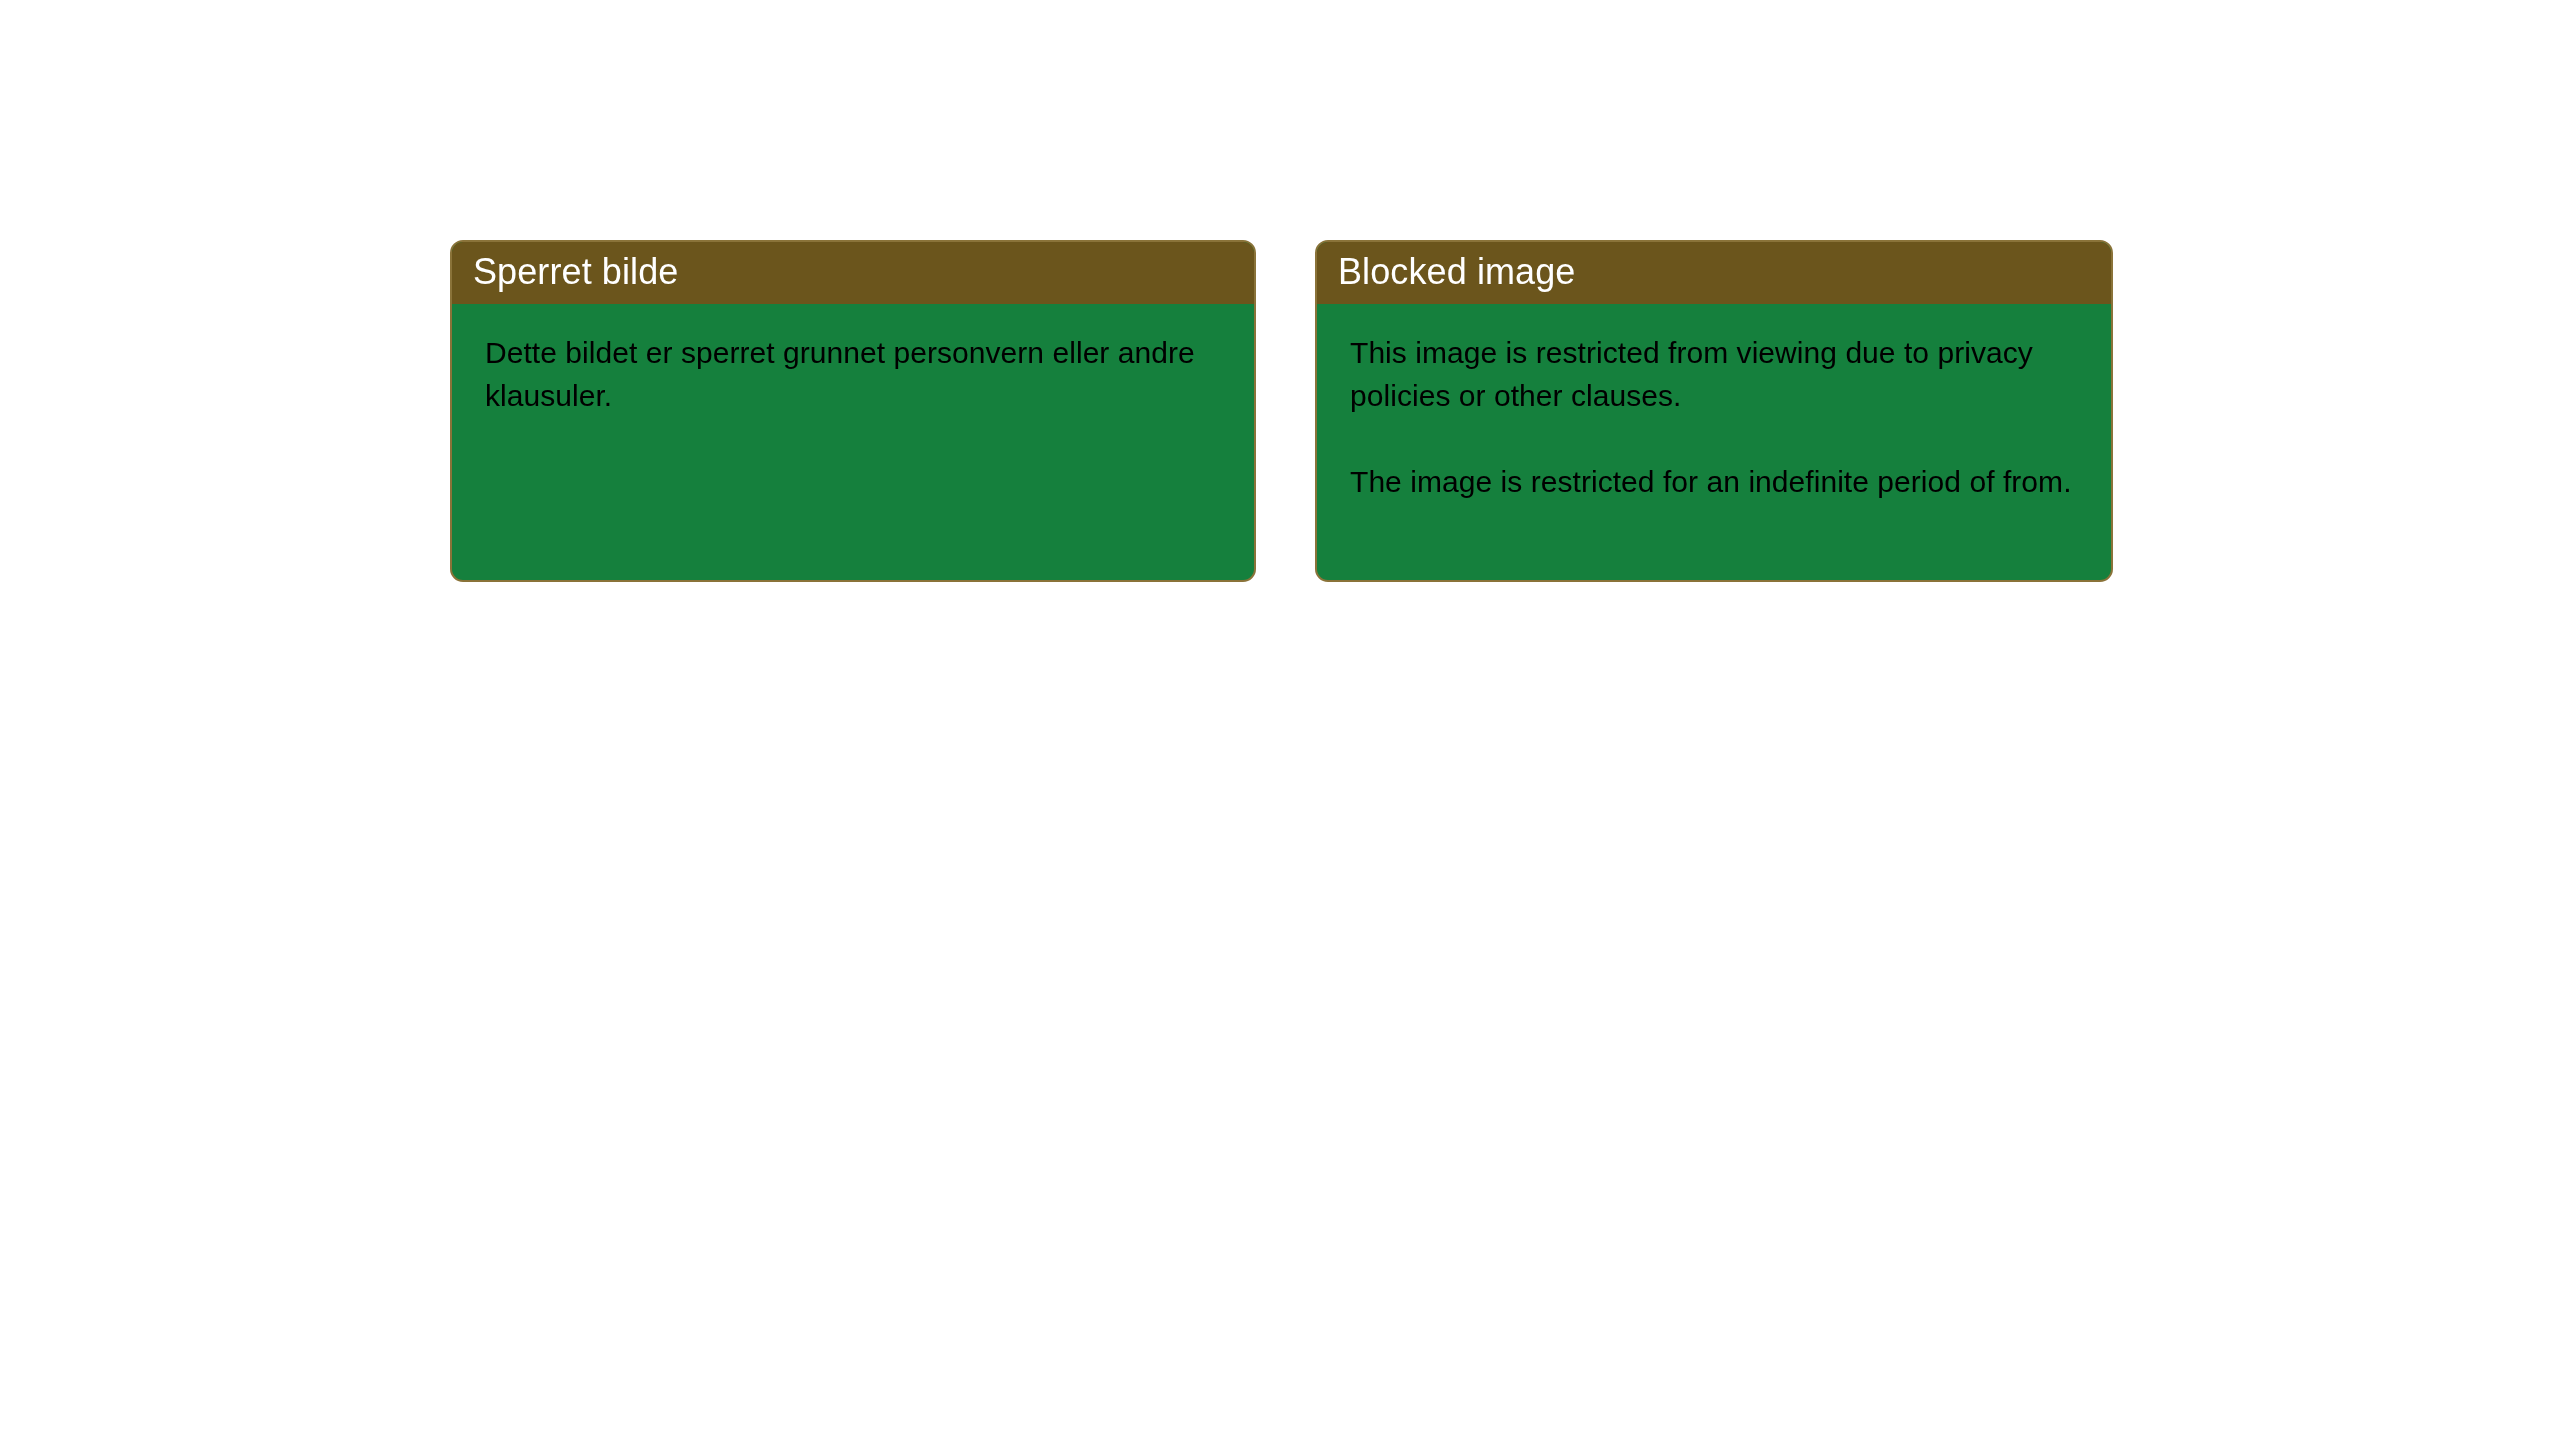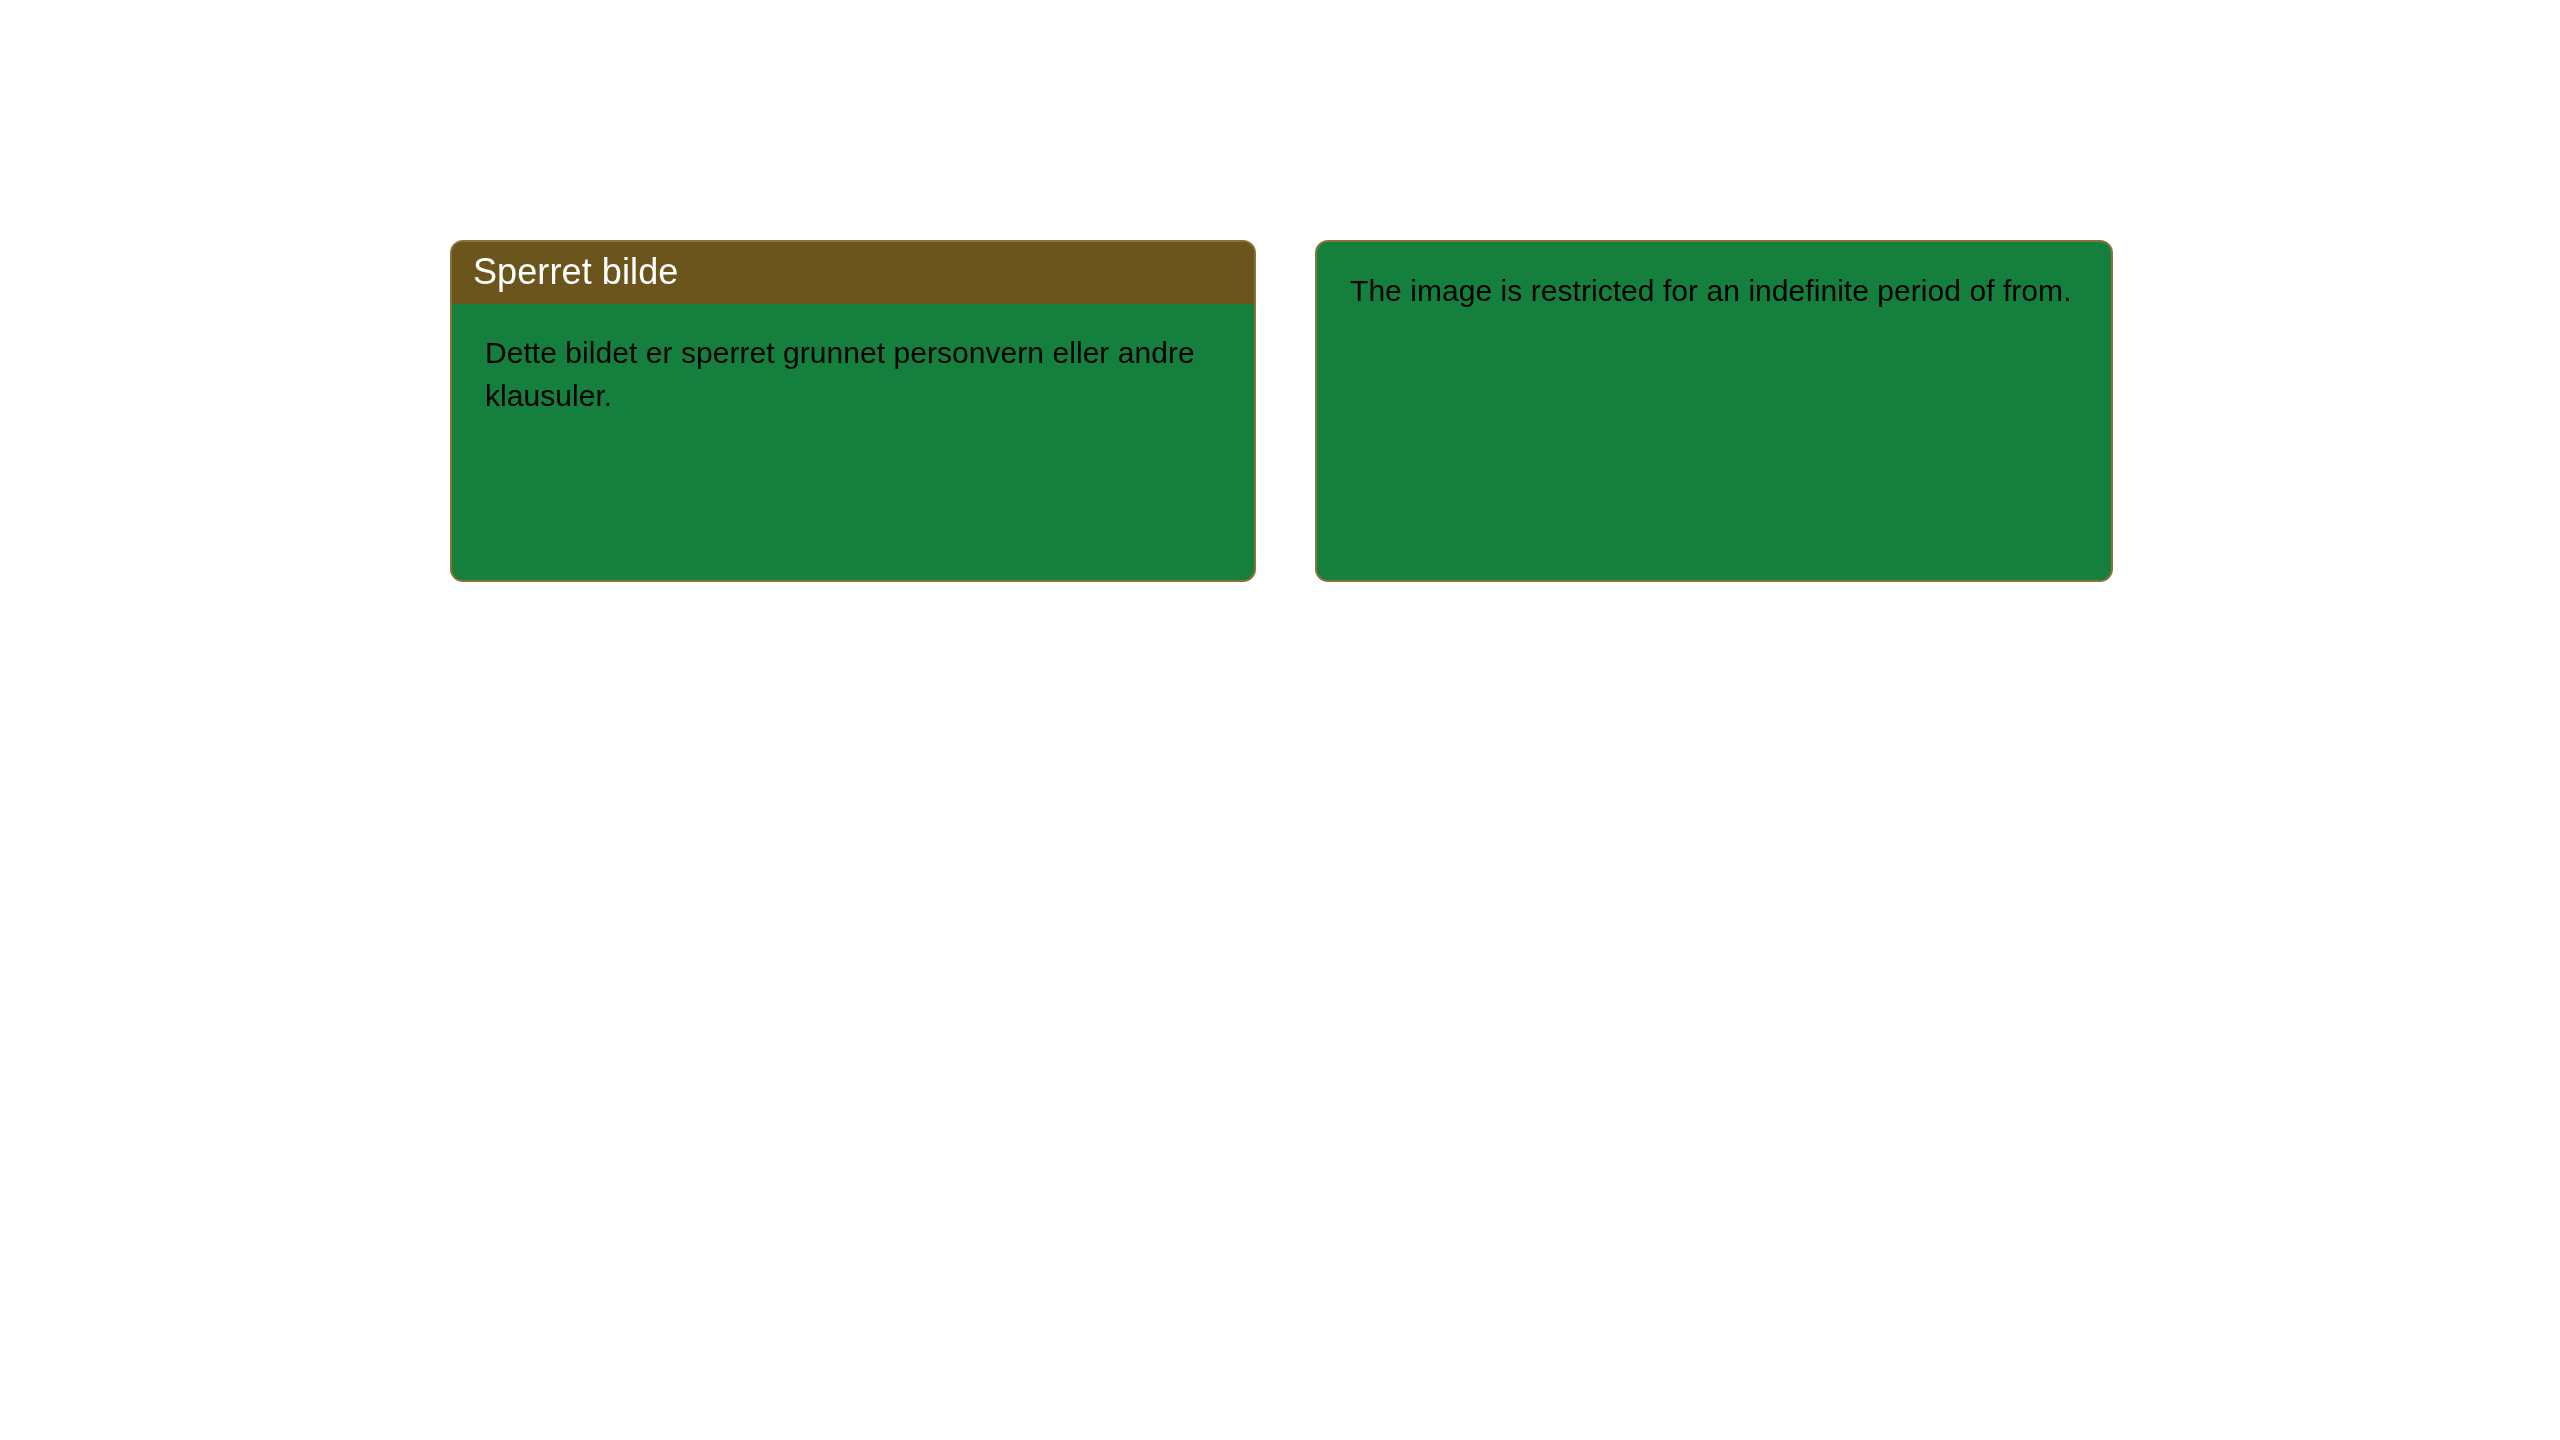--- a/index.html
+++ b/index.html
@@ -87,19 +87,23 @@
       <span class="panel-title">Sperret bilde</span>
     </div>
 
     <div class="panel-body">
       <p class="panel-paragraph">Dette bildet er sperret grunnet personvern eller andre klausuler.</p>
     </div>
   </section>
 
   <section class="notice-panel" id="panel-en">
 
+    <div class="panel-header">
+      <span class="panel-title">Blocked image</span>
+    </div>
 
     <div class="panel-body">
+      <p class="panel-paragraph">This image is restricted from viewing due to privacy policies or other clauses.</p>
       <p class="panel-paragraph">The image is restricted for an indefinite period of from.</p>
     </div>
   </section>
 
 </div>
 
 </body></html>

